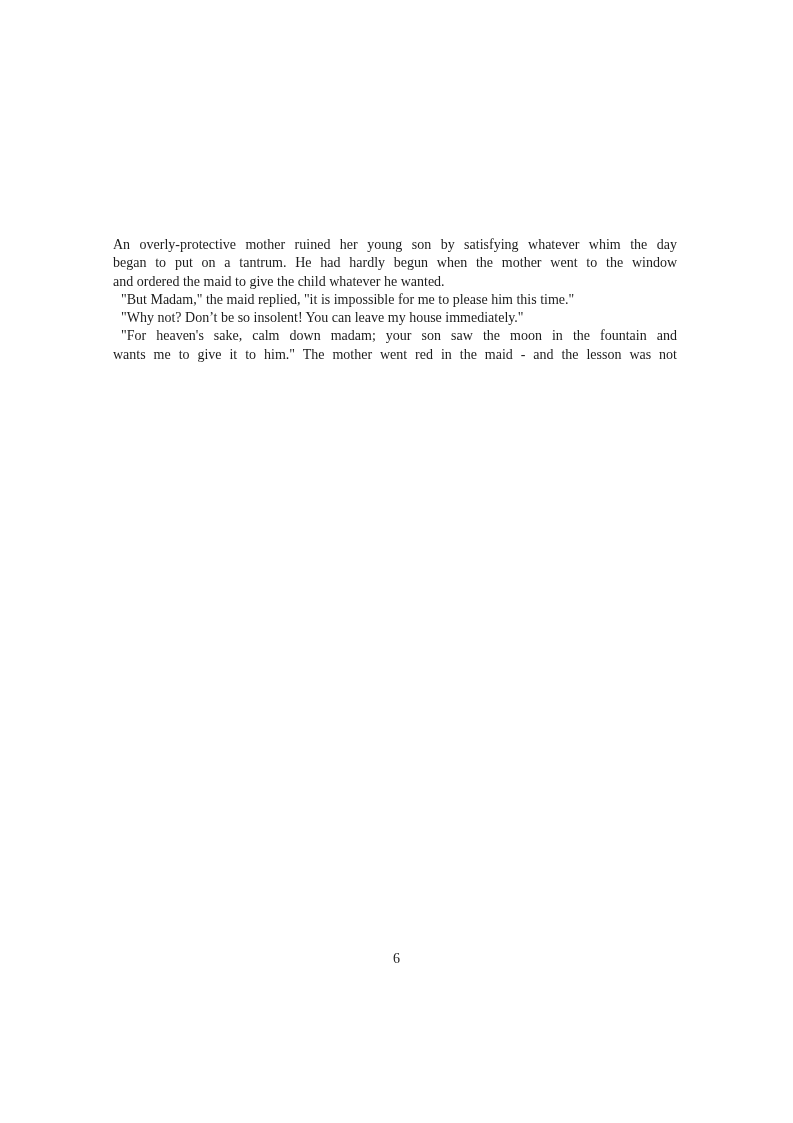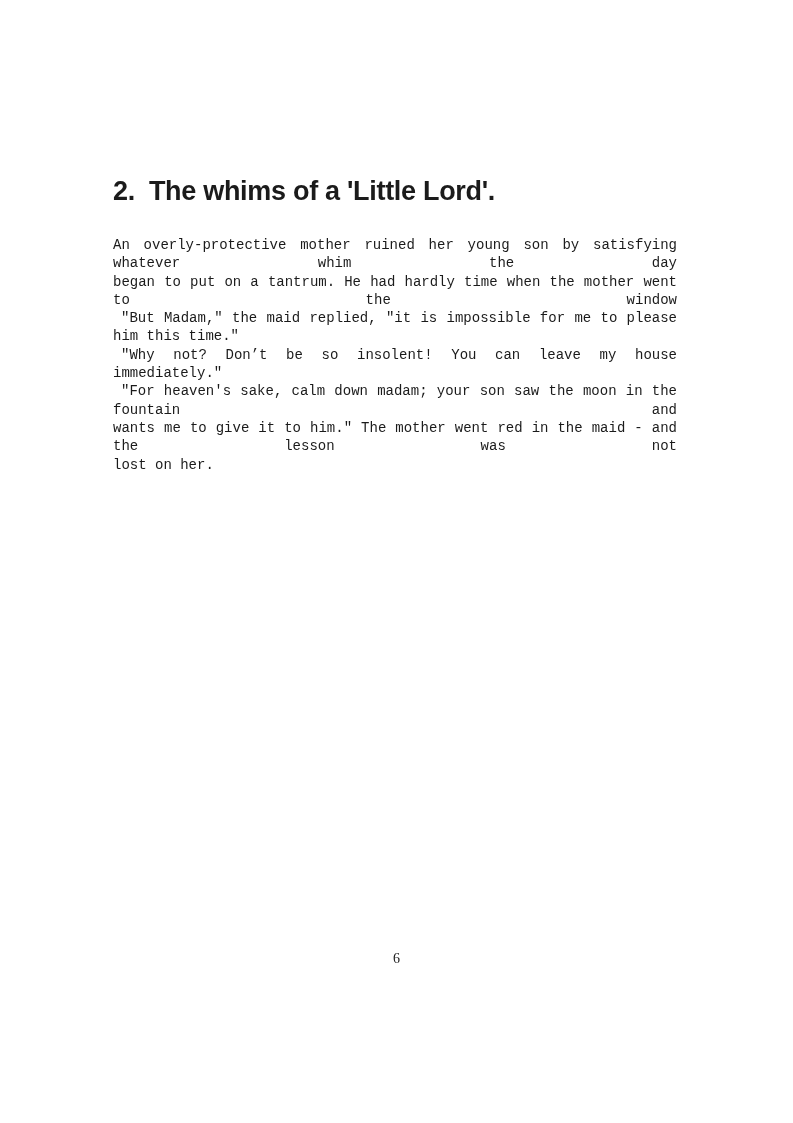--- a/index.html
+++ b/index.html
@@ -31,21 +31,20 @@
     display: inline-block;
     margin-right: 14px;
   }
   .body-text {
     position: absolute;
     left: 113px;
     top: 236px;
     width: 564px;
     font-size: 14px;
     line-height: 18.3px;
-    font-family: Liberation Mono, monospace;
   }
   .paragraph {
     margin: 0;
     padding: 0;
   }
   .paragraph .line {
     text-align: justify;
     text-align-last: justify;
   }
   .paragraph .line.last {
@@ -62,35 +61,34 @@
     text-align: center;
     font-size: 14px;
     line-height: 18px;
   }
 </style>
 </head>
 <body>
 
 <div class="page" style="color: rgb(27, 27, 27); background: rgb(255, 255, 255);">
 
-  <h1 class="section-heading"><span class="section-number">2.</span><span>The whims of a 'Little Lord'.</span></h1>
 
   <div class="body-text">
       <div class="paragraph">
         <div class="line">An overly-protective mother ruined her young son by satisfying whatever whim the day</div>
-        <div class="line">began to put on a tantrum. He had hardly time when the mother went to the window</div>
+        <div class="line">began to put on a tantrum. He had hardly begun when the mother went to the window</div>
+        <div class="line last">and ordered the maid to give the child whatever he wanted.</div>
       </div>
       <div class="paragraph indent">
         <div class="line last">"But Madam," the maid replied, "it is impossible for me to please him this time."</div>
       </div>
       <div class="paragraph indent">
         <div class="line last">"Why not? Don’t be so insolent! You can leave my house immediately."</div>
       </div>
       <div class="paragraph indent">
         <div class="line">"For heaven's sake, calm down madam; your son saw the moon in the fountain and</div>
         <div class="line">wants me to give it to him." The mother went red in the maid - and the lesson was not</div>
-        <div class="line last">lost on her.</div>
       </div>
     </div>
 
   <div class="page-number">6</div>
 
 </div>
 
 </body></html>

